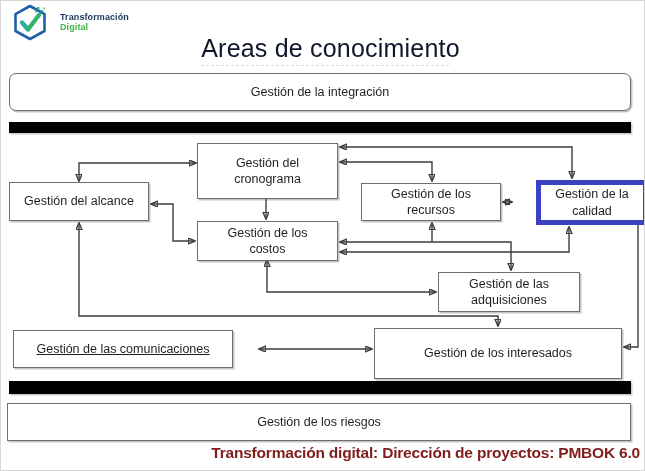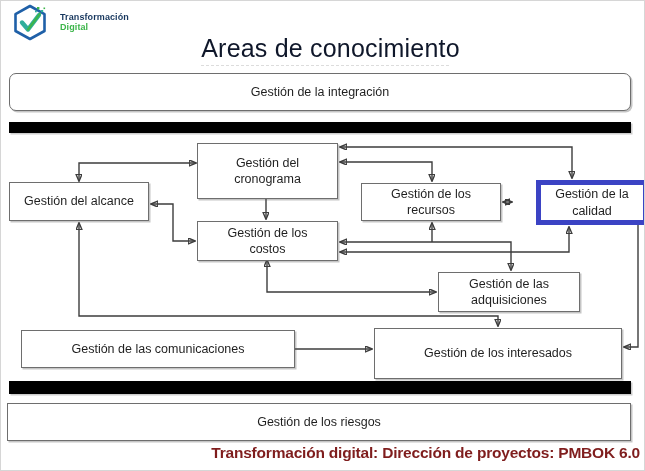--- a/index.html
+++ b/index.html
@@ -92,21 +92,21 @@
 cronograma</div>
       <div class="box" style="left: 8px; top: 181px; width: 140px; height: 39px; text-align: center;">Gestión del alcance</div>
       <div class="box" style="left: 360px; top: 182px; width: 140px; height: 38px;">Gestión de los
 recursos</div>
       <div class="box hl" style="left: 535px; top: 179px; width: 112px; height: 45px;">Gestión de la
 calidad</div>
       <div class="box" style="left: 196px; top: 220px; width: 141px; height: 40px;">Gestión de los
 costos</div>
       <div class="box" style="left: 437px; top: 271px; width: 142px; height: 40px;">Gestión de las
 adquisiciones</div>
-      <div class="box" style="left: 20px; top: 329px; width: 274px; height: 38px;">Gestión de las comunicaciones</div>
+      <div class="box" style="left: 12px; top: 329px; width: 220px; height: 38px; text-decoration: underline;">Gestión de las comunicaciones</div>
       <div class="box" style="left: 373px; top: 327px; width: 248px; height: 51px;">Gestión de los interesados</div>
       <div class="box" style="left: 6px; top: 402px; width: 624px; height: 38px;">Gestión de los riesgos</div>
       <div class="bar" style="left: 8px; top: 121px; width: 622px; height: 11px;"></div>
       <div class="bar" style="left: 8px; top: 380px; width: 622px; height: 13px;"></div>
     </div>
 
   <div id="footer">Transformación digital: Dirección de proyectos: PMBOK 6.0</div>
 </div>
 
 </body></html>

